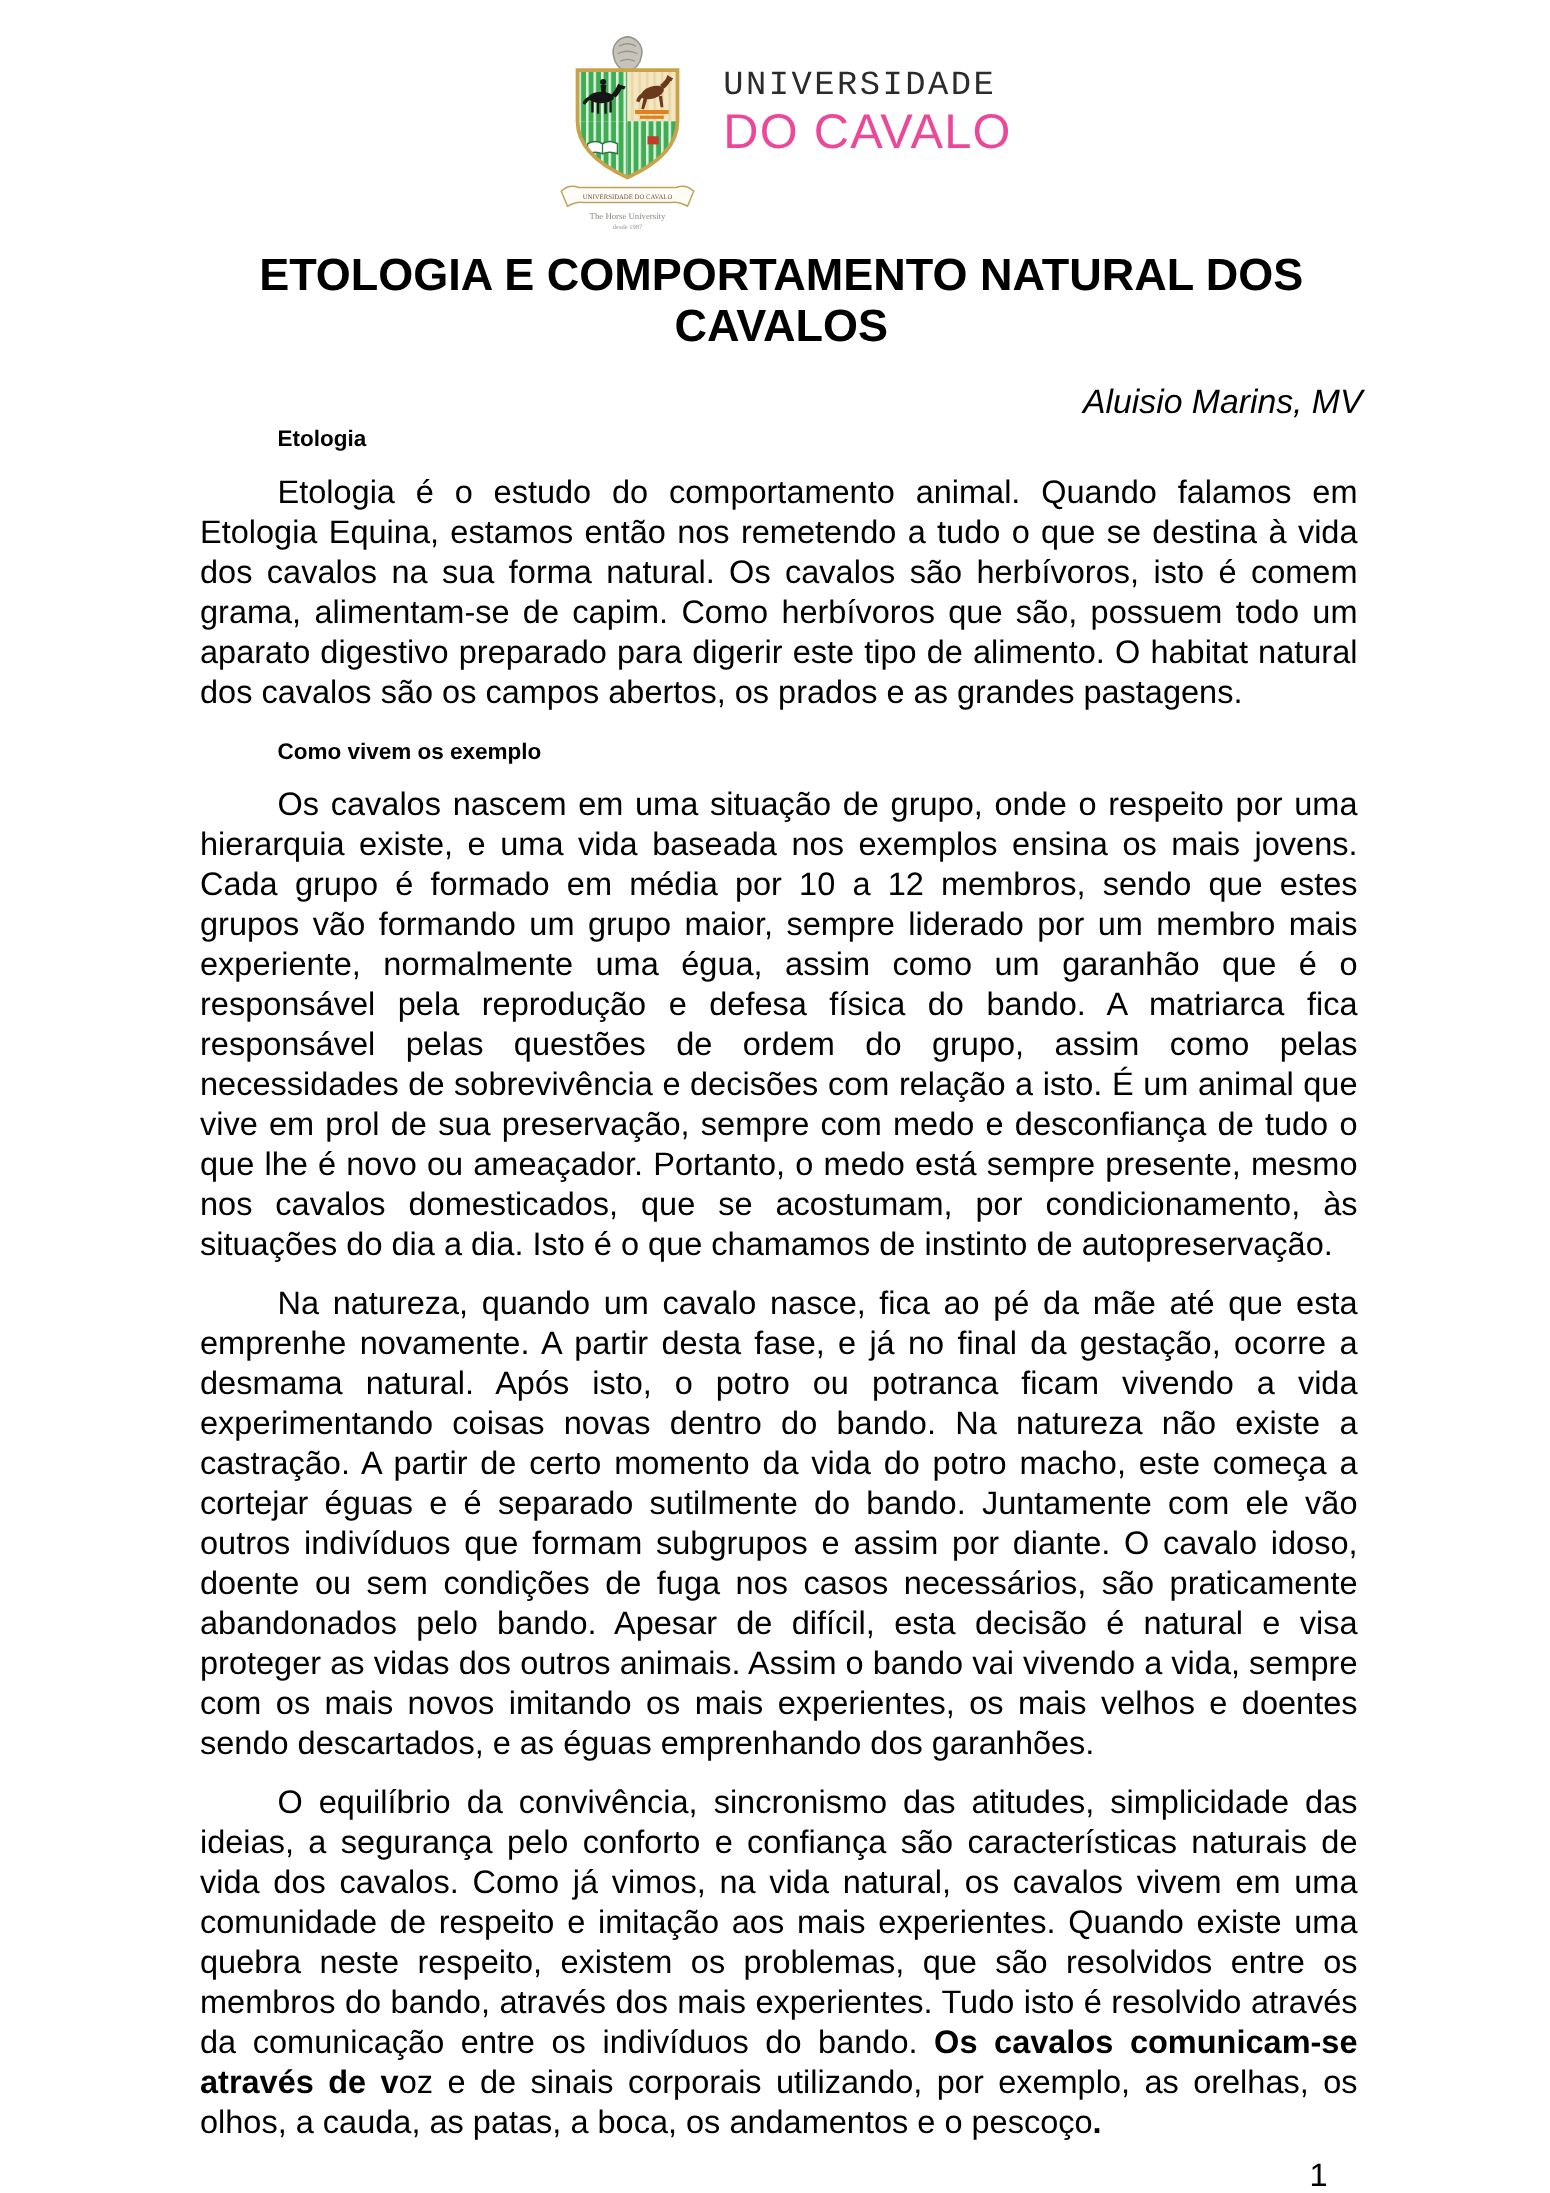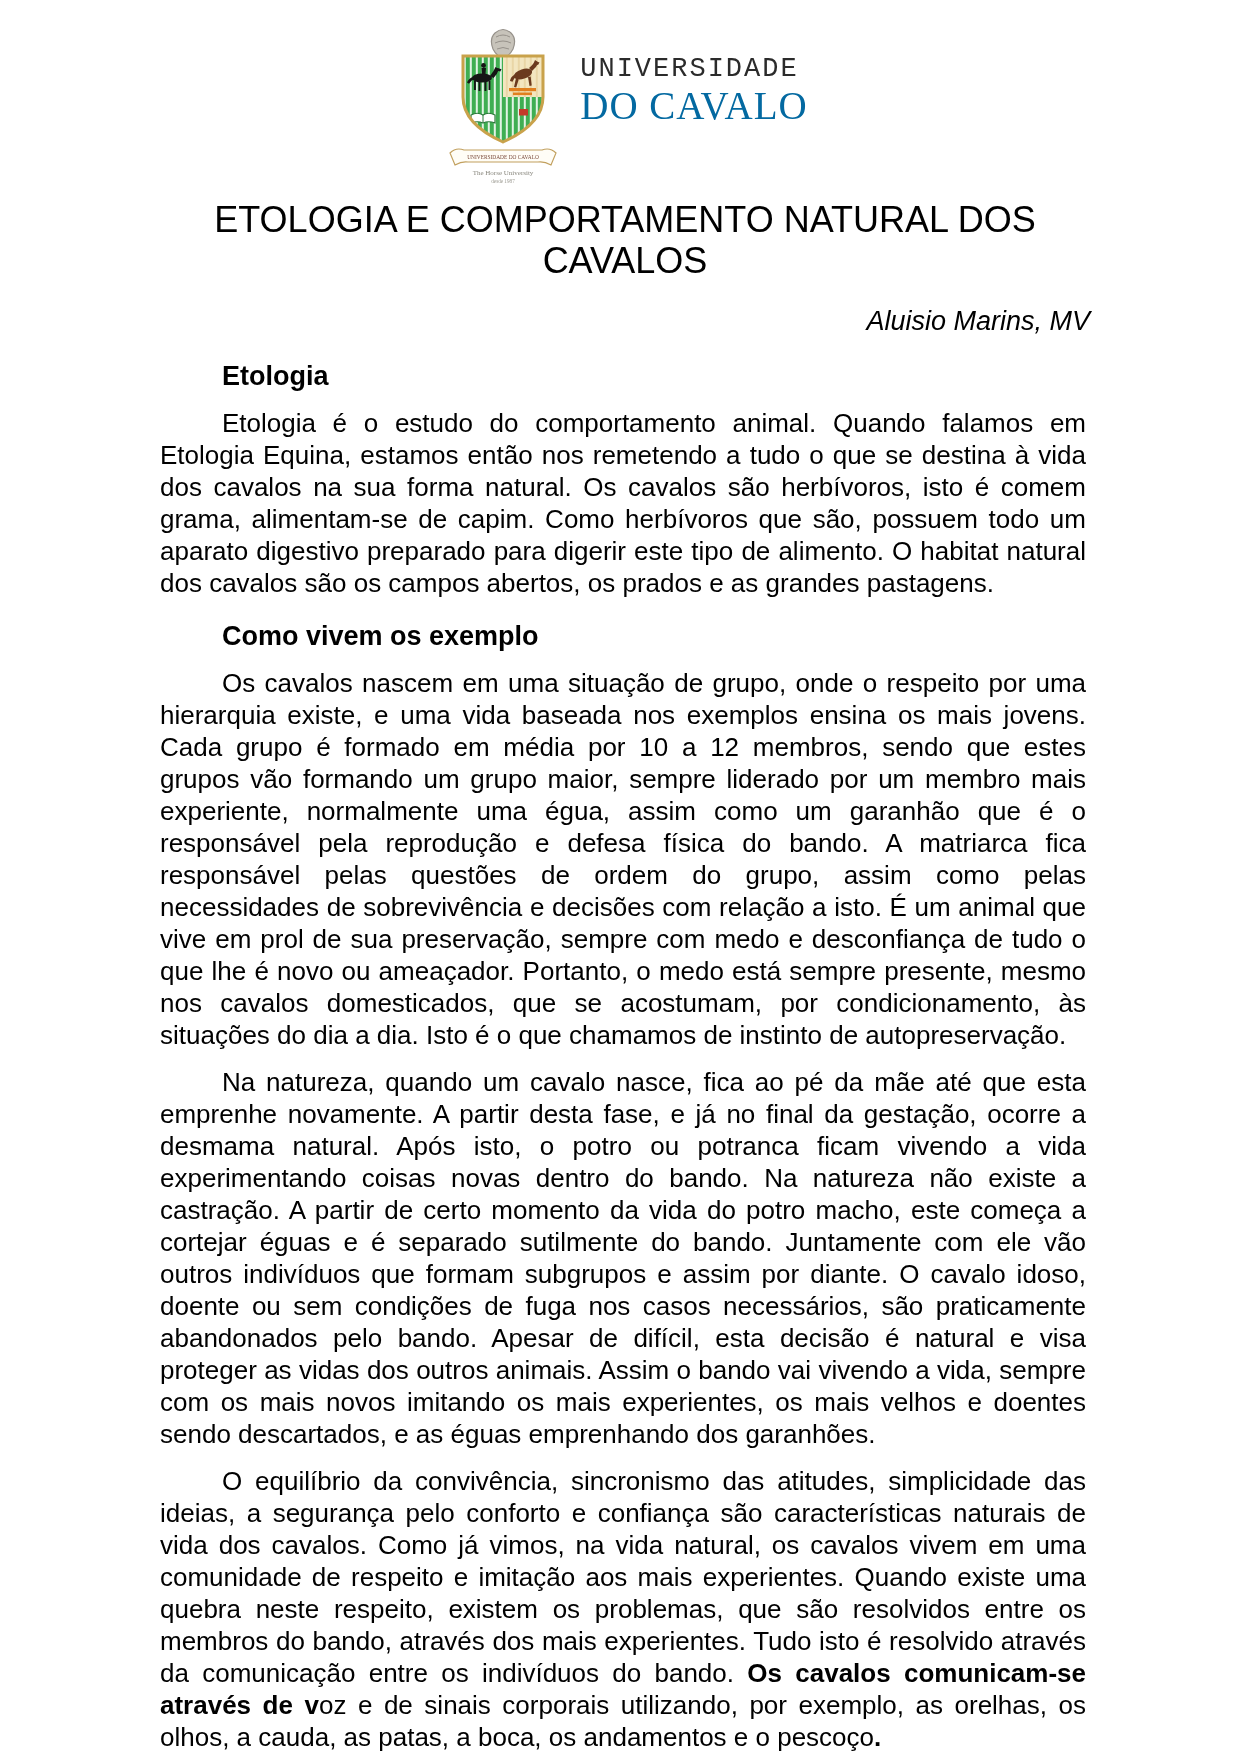--- a/index.html
+++ b/index.html
@@ -6,24 +6,24 @@
   .page {
     width:1240px; height:1754px; background:#ffffff; color:#000;
     font-family:"Liberation Sans", sans-serif;
     position:relative; box-sizing:border-box;
     padding:25px 150px 0 160px; overflow:hidden;
   }
   .logo-row { display:flex; justify-content:center; align-items:center; gap:16px; }
   .crest-svg { width:122px; height:160px; flex:0 0 auto; }
   .wordmark { transform:translateY(-14px); }
   .wm1 { font-family:Liberation Mono, monospace; font-size:27px; letter-spacing:2px; color:#2b2b2b; line-height:1.08; }
-  .wm2 { font-family:Liberation Serif, serif; font-size:39px; letter-spacing:1px; color:#0369a1; line-height:1.08; }
-  .doc-title { margin-top:14px; text-align:center; font-weight:normal; font-size:36px; line-height:1.15; }
+  .wm2 { font-family:Liberation Sans, sans-serif; font-size:39px; letter-spacing:1px; color:#ec4899; line-height:1.08; }
+  .doc-title { margin-top:14px; text-align:center; font-weight:bold; font-size:36px; line-height:1.15; }
   .byline { margin-top:0; text-align:right; font-style:italic; font-size:27px; }
-  .heading { margin:24px 0 0 62px; font-weight:bold; font-size:27px; }
+  .heading { margin:4px 0 0 62px; font-weight:bold; font-size:18px; }
   .heading.second { margin-top:22px; }
   .para { margin:15px 4px 0 0; text-align:justify; text-indent:62px; font-size:26px; line-height:32px; }
   .page-number { margin-top:12px; text-align:right; padding-right:28px; font-size:26px; }
   .ribbon-text { font-family:"Liberation Serif", serif; }
 </style>
 </head>
 <body>
 
 <div class="page">
 

